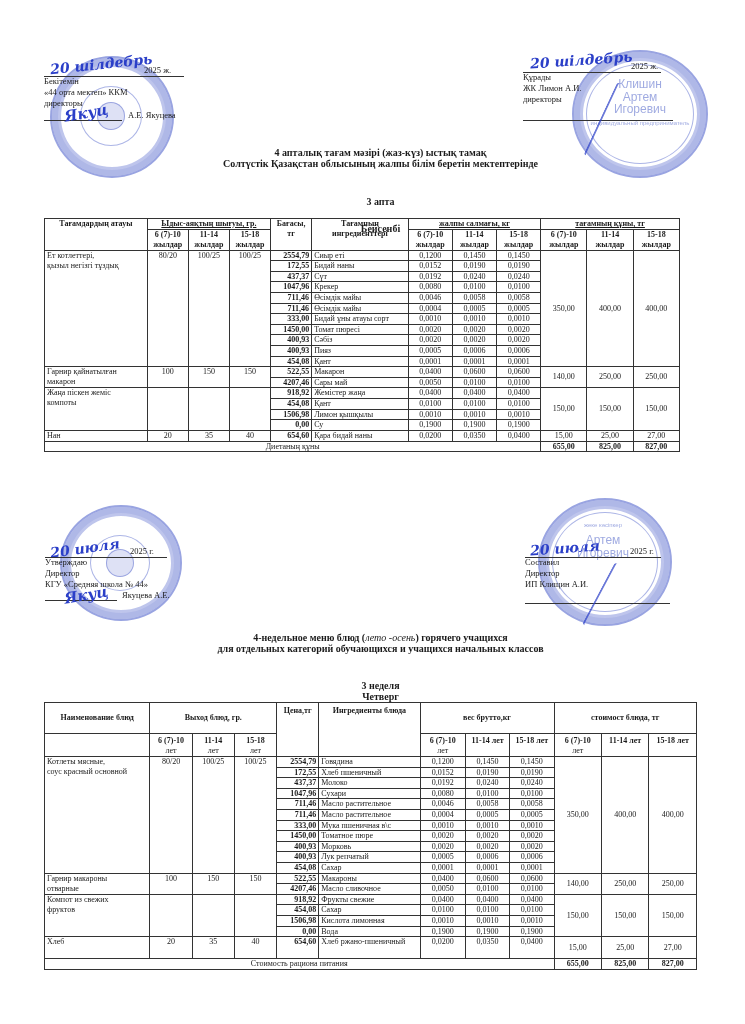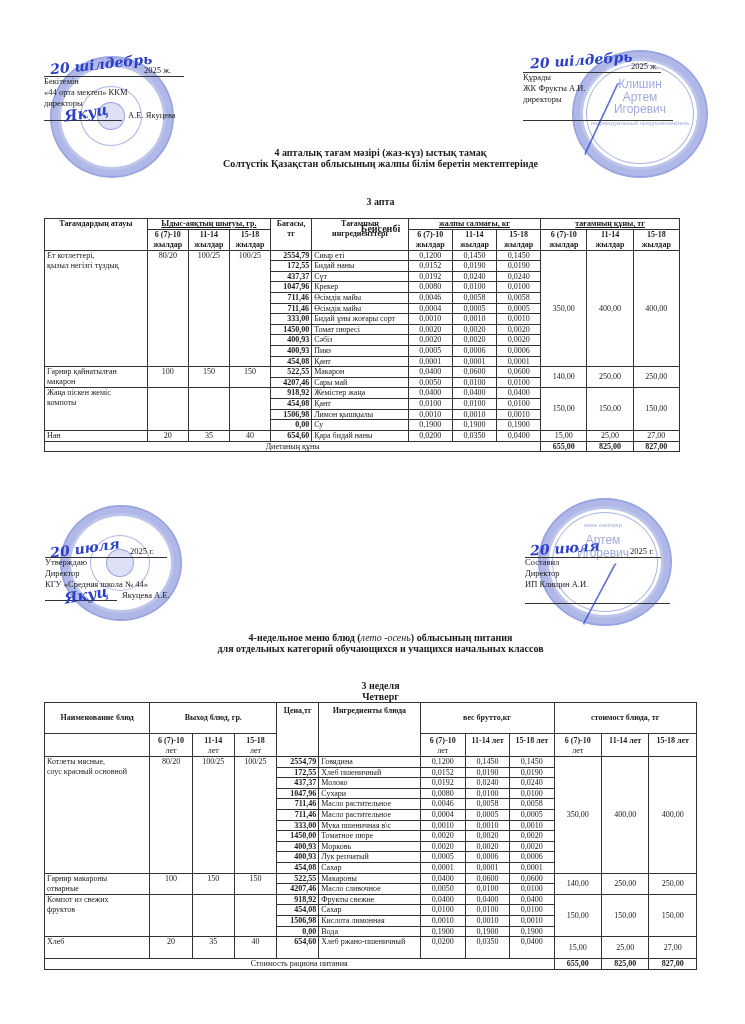--- a/index.html
+++ b/index.html
@@ -50,21 +50,21 @@
 <div class="stamp-text" style="left:585px; top:78px; width:110px; font-size:12px;">
   <div>Клишин</div>
   <div>Артем</div>
   <div>Игоревич</div>
   <div style="font-size:6px; margin-top:4px;">индивидуальный предприниматель</div>
 </div>
 <div class="sig" style="left:530px; top:52px; font-size:14px; transform:rotate(-4deg);">20 шілдебрь</div>
 <div class="approve" style="left:523px; top:61px;">
   <span class="line" style="padding-left:108px;">2025 ж.</span>
   <span class="line">Құрады</span>
-  <span class="line">ЖК Фрукты А.И.</span>
+  <span class="line">ЖК Лимон А.И.</span>
   <span class="line">директоры</span>
 </div>
 <div class="uline" style="left:523px; top:72px; width:138px;"></div>
 <div class="uline" style="left:523px; top:120px; width:150px;"></div>
 <div style="position:absolute; left:600px; top:80px; width:6px; height:80px; border-left:2px solid rgba(43,63,200,0.7); transform:rotate(25deg); border-radius:3px;"></div>
 
 <div class="title" style="top:147px;">
   <div>4 апталық тағам мәзірі (жаз-күз) ыстық тамақ</div>
   <div>Солтүстік Қазақстан облысының жалпы білім беретін мектептерінде</div>
 </div>
@@ -182,21 +182,21 @@
       </tr>
       <tr>
         <td class="num">711,46</td>
         <td class="">Өсімдік майы</td>
         <td class="cen">0,0004</td>
         <td class="cen">0,0005</td>
         <td class="cen">0,0005</td>
       </tr>
       <tr>
         <td class="num">333,00</td>
-        <td class="">Бидай ұны жоғары сорт</td>
+        <td class="">Бидай ұны атауы сорт</td>
         <td class="cen">0,0010</td>
         <td class="cen">0,0010</td>
         <td class="cen">0,0010</td>
       </tr>
       <tr>
         <td class="num">1450,00</td>
         <td class="">Томат пюресі</td>
         <td class="cen">0,0020</td>
         <td class="cen">0,0020</td>
         <td class="cen">0,0020</td>
@@ -340,21 +340,21 @@
   <span class="line" style="padding-left:105px;">2025 г.</span>
   <span class="line">Составил</span>
   <span class="line">Директор</span>
   <span class="line">ИП Клищин А.И.</span>
 </div>
 <div class="uline" style="left:525px; top:557px; width:136px;"></div>
 <div class="uline" style="left:525px; top:603px; width:145px;"></div>
 <div style="position:absolute; left:598px; top:560px; width:6px; height:70px; border-left:2px solid rgba(43,63,200,0.7); transform:rotate(28deg); border-radius:3px;"></div>
 
 <div class="title" style="top:632px;">
-  <div><span>4-недельное меню блюд (</span><i style="font-weight:normal">лето -осень</i><span>) облысының питания</span></div>
+  <div><span>4-недельное меню блюд (</span><i style="font-weight:normal">лето -осень</i><span>) горячего учащихся</span></div>
   <div>для отдельных категорий обучающихся и учащихся начальных классов</div>
 </div>
 <div class="title" style="top:680px;">3 неделя</div>
 <div class="title" style="top:691px;">Четверг</div>
 
 <table class="menu" id="ru-table" style="left:44px; top:702px; width:653px;">
   <colgroup>
     <col style="width:100px">
       <col style="width:40px">
       <col style="width:40px">

